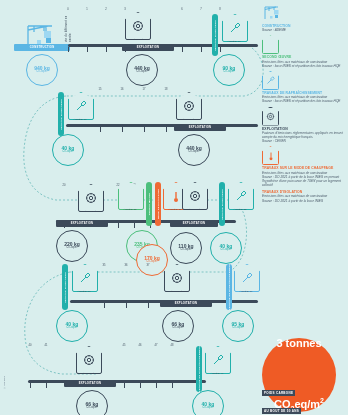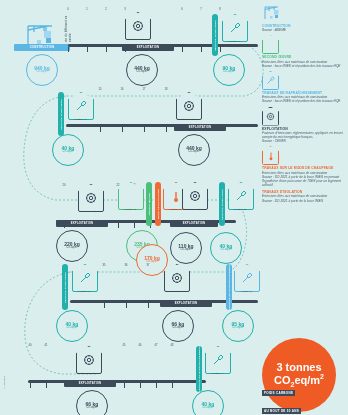--- a/index.html
+++ b/index.html
@@ -64,21 +64,21 @@
          display:flex;align-items:center;justify-content:center;}
   .lgtitle{font-size:3.4px;font-weight:bold;text-transform:uppercase;
            letter-spacing:.1px;line-height:1.25;}
   .lgdesc{font-size:3.2px;color:#4c5b6b;line-height:1.3;font-style:italic;}
   .lgsrc{font-size:3.2px;color:#4c5b6b;line-height:1.3;font-style:italic;}
 
   
   .total{position:absolute;left:262px;top:338px;width:74px;height:74px;
          border-radius:50%;background:#ef5b25;color:#fff;
          display:flex;flex-direction:column;align-items:center;
-         justify-content:center;line-height:1.05;}
+         justify-content:space-between;line-height:1.05;}
   .total .t1{font-size:11px;font-weight:bold;}
   .total .t2{font-size:11px;font-weight:bold;}
   .total sub{font-size:7px;}
   .total sup{font-size:7px;}
   .totlabels{position:absolute;left:262px;top:380px;width:86px;}
   .totlab{background:#3c4a5a;color:#fff;font-size:3px;font-weight:bold;
           letter-spacing:.3px;padding:1px 2px;margin-bottom:1px;
           display:inline-block;text-transform:uppercase;}
 
   

